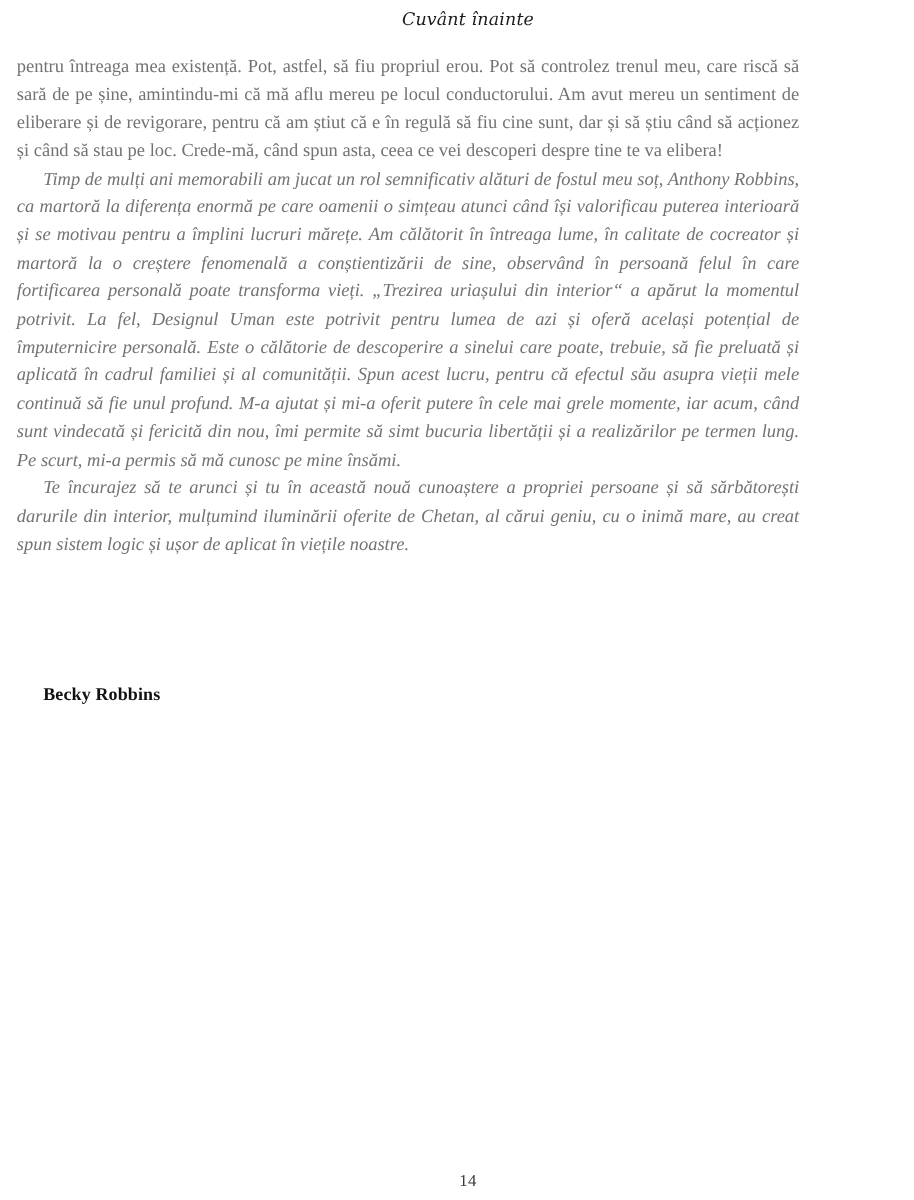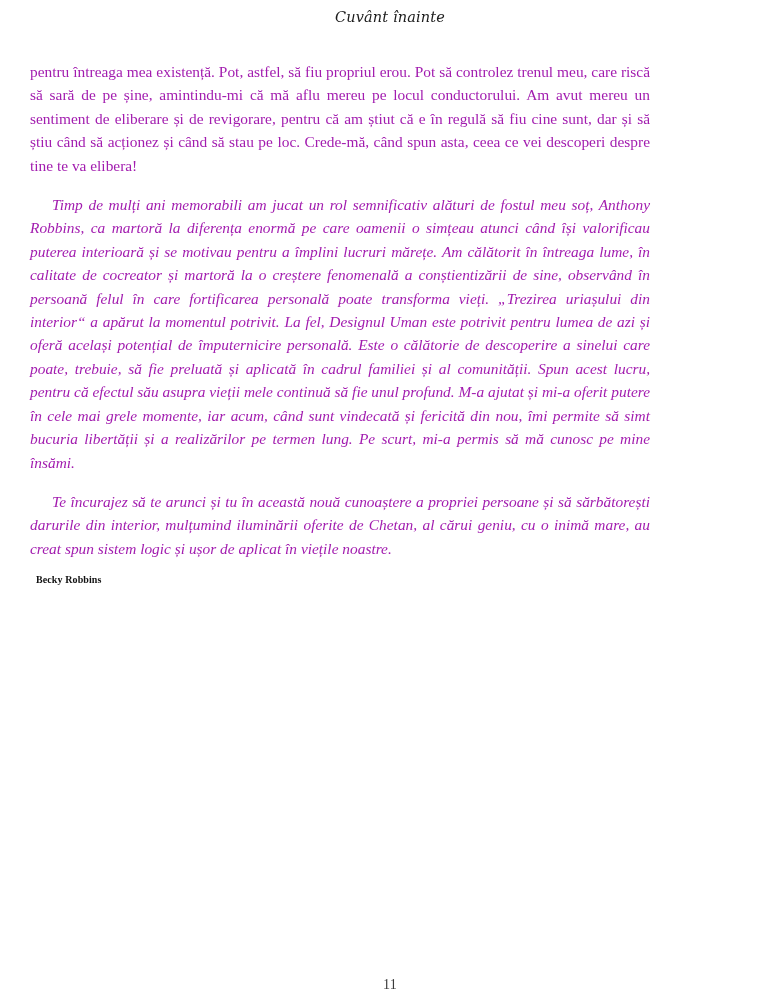--- a/index.html
+++ b/index.html
@@ -44,27 +44,27 @@
 
   
   .text-block {
     position: absolute;
     top: 44px;
     left: 14px;
     width: 652px;
   }
 
   .body-par {
-    margin: 16px;
+    margin: 0;
     font-size: 15.4px;
     line-height: 23.4px;
     text-align: justify;
     text-justify: inter-word;
     hyphens: manual;
-    color: #a21caf;
+    color: #737373;
   }
 
   .body-par.indent {
     text-indent: 22px;
   }
 
   
   .body-par + .body-par {
     margin-top: 0;
     font-style: italic;
@@ -74,21 +74,21 @@
   .signature-block {
     position: absolute;
     top: 568px;
     left: 14px;
     width: 652px;
   }
 
   .signature-name {
     margin: 0;
     text-indent: 22px;
-    font-size: 10px;
+    font-size: 15px;
     line-height: 23.4px;
     font-weight: bold;
     color: #111111;
     letter-spacing: 0.1px;
   }
 
   
   .folio {
     position: absolute;
     left: 0;
@@ -118,16 +118,16 @@
     <p class="body-par indent">Timp de mulți ani memorabili am jucat un rol semnificativ alături de fostul meu soț, Anthony Robbins, ca martoră la diferența enormă pe care oamenii o simțeau atunci când își valorificau puterea interioară și se motivau pentru a împlini lucruri mărețe. Am călătorit în întreaga lume, în calitate de cocreator și martoră la o creștere fenomenală a conștientizării de sine, observând în persoană felul în care fortificarea personală poate transforma vieți. „Trezirea uriașului din interior“ a apărut la momentul potrivit. La fel, Designul Uman este potrivit pentru lumea de azi și oferă același potențial de împuternicire personală. Este o călătorie de descoperire a sinelui care poate, trebuie, să fie preluată și aplicată în cadrul familiei și al comunității. Spun acest lucru, pentru că efectul său asupra vieții mele continuă să fie unul profund. M-a ajutat și mi-a oferit putere în cele mai grele momente, iar acum, când sunt vindecată și fericită din nou, îmi permite să simt bucuria libertății și a realizărilor pe termen lung. Pe scurt, mi-a permis să mă cunosc pe mine însămi.</p>
 
     <p class="body-par indent">Te încurajez să te arunci și tu în această nouă cunoaștere a propriei persoane și să sărbătorești darurile din interior, mulțumind iluminării oferite de Chetan, al cărui geniu, cu o inimă mare, au creat spun sistem logic și ușor de aplicat în viețile noastre.</p>
   </section>
 
   <section class="signature-block">
     <p class="signature-name">Becky Robbins</p>
   </section>
 
   <footer class="folio">
-    <span class="folio-number">11</span>
+    <span class="folio-number">14</span>
   </footer>
 
 </div>
 
 </body></html>

